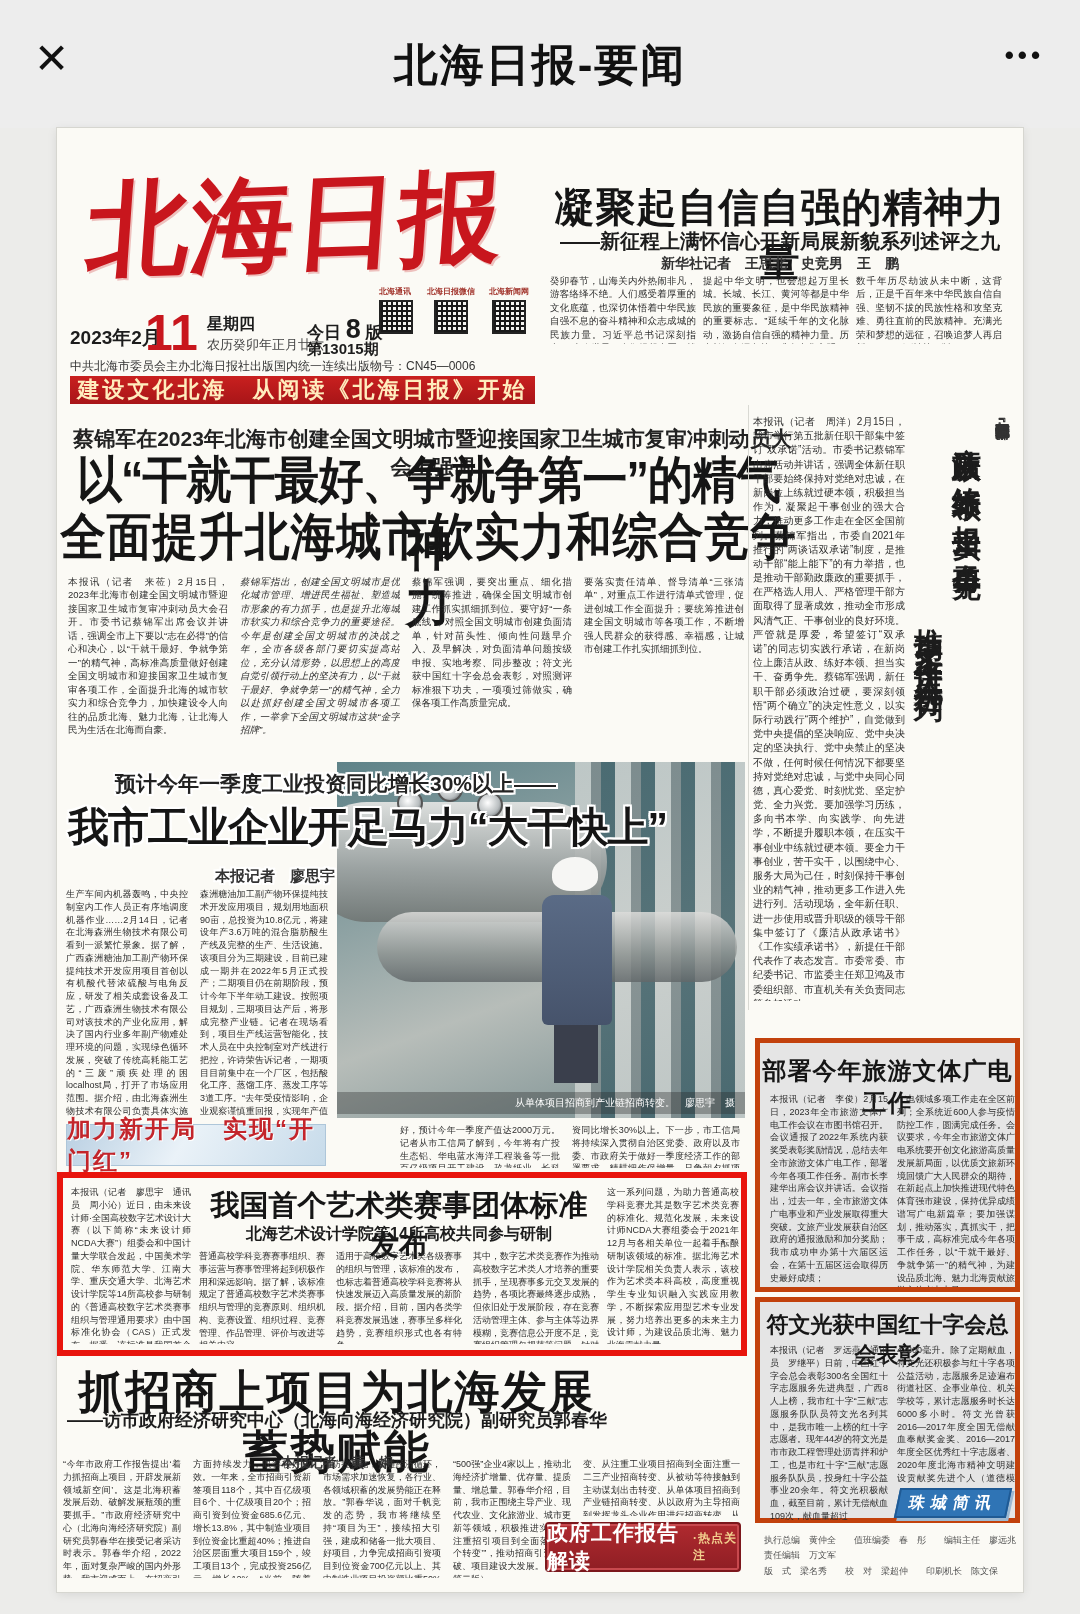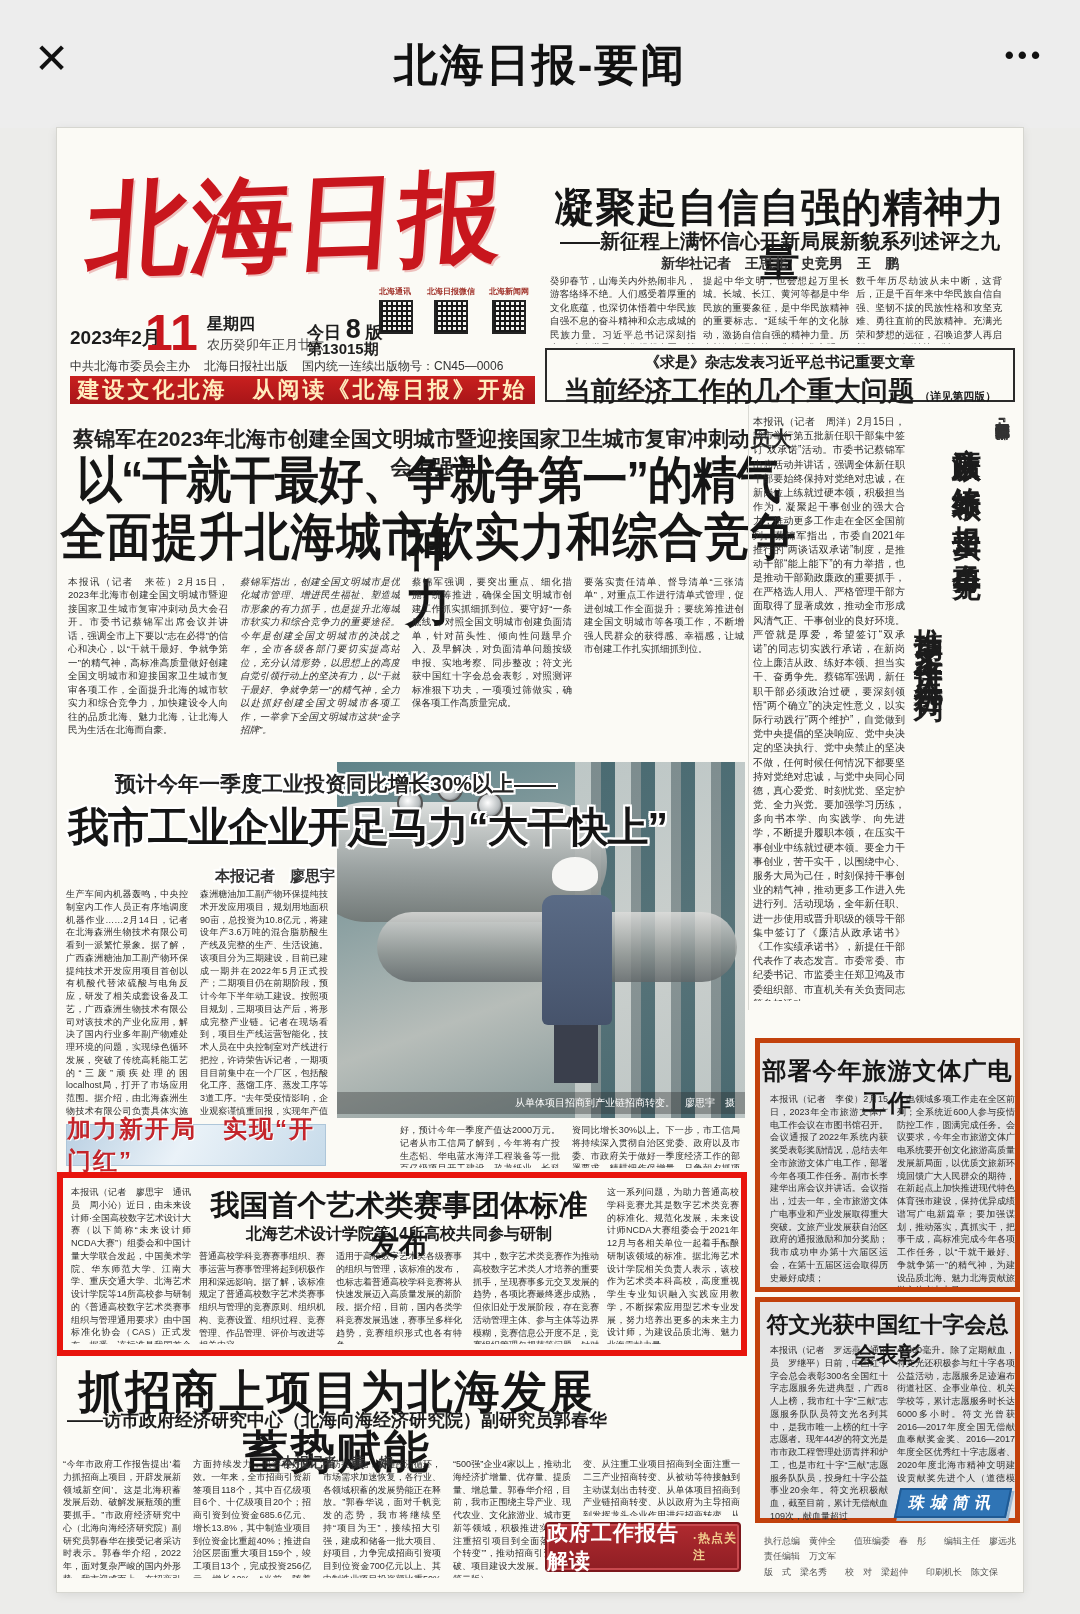--- a/index.html
+++ b/index.html
@@ -104,42 +104,35 @@
     <div>
       <div class="qr-label">北海日报微信</div>
       <div class="qr" style="margin:3px auto 0;"></div>
     </div>
     <div>
       <div class="qr-label">北海新闻网</div>
       <div class="qr" style="margin:3px auto 0;"></div>
     </div>
   </div>
 
-  <div class="abs" style="left:13px; top:230px; width:465px; font-size:12px; color:#333; display:flex; gap:14px; white-space:nowrap;">
+  <div class="abs" style="left:13px; top:230px; width:465px; font-size:12px; color:#333; display:flex; white-space:nowrap;">
     <span>中共北海市委员会主办</span>
     <span>北海日报社出版</span>
     <span>国内统一连续出版物号：CN45—0006</span>
   </div>
 
   <div id="slogan" class="abs" style="left:13px; top:248px; width:465px; height:28px;">建设文化北海　从阅读《北海日报》开始</div>
 
   <h1 class="abs ctr serif" style="left:488px; top:52px; width:470px; font-size:40px; letter-spacing:1px;">凝聚起自信自强的精神力量</h1>
   <div class="abs ctr" style="left:488px; top:100px; width:470px; font-size:20px; font-weight:700;">——新征程上满怀信心开新局展新貌系列述评之九</div>
   <div class="abs ctr byline" style="left:488px; top:127px; width:470px; font-size:14px; font-weight:700;">新华社记者　王思北　史竞男　王　鹏</div>
   <div class="abs col" style="left:493px; top:146px; width:146px; height:70px;">癸卯春节，山海关内外热闹非凡，游客络绎不绝。人们感受着厚重的文化底蕴，也深切体悟着中华民族自强不息的奋斗精神和众志成城的民族力量。习近平总书记深刻指出：“当今世界，人们提起中国，就会想起万里长城；</div>
   <div class="abs col" style="left:646px; top:146px; width:146px; height:70px;">提起中华文明，也会想起万里长城。长城、长江、黄河等都是中华民族的重要象征，是中华民族精神的重要标志。”延续千年的文化脉动，激扬自信自强的精神力量。历史长河奔涌向前，唯有中华文明</div>
   <div class="abs col" style="left:799px; top:146px; width:146px; height:70px;">数千年历尽劫波从未中断，这背后，正是千百年来中华民族自信自强、坚韧不拔的民族性格和攻坚克难、勇往直前的民族精神。充满光荣和梦想的远征，召唤追梦人再启新程——（下转第四版）</div>
 
-  <div class="abs boxline" style="left:488px; top:220px; width:470px; height:54px;">
-    <div class="ctr" style="font-size:15px; font-weight:900; margin-top:3px;">《求是》杂志发表习近平总书记重要文章</div>
-    <div class="ctr" style="margin-top:1px; white-space:nowrap;">
-      <span class="serif" style="font-size:27px; font-weight:900;">当前经济工作的几个重大问题</span>
-      <span style="font-size:11px; font-weight:700;">（详见第四版）</span>
-    </div>
-  </div>
 
   <div class="abs ctr kicker" style="left:8px; top:297px; width:735px; font-size:21px;">蔡锦军在2023年北海市创建全国文明城市暨迎接国家卫生城市复审冲刺动员大会上强调</div>
   <h1 class="abs ctr" style="left:0px; top:326px; width:743px; font-size:45px; letter-spacing:-1px; transform:scaleY(1.12);">以“干就干最好、争就争第一”的精气神</h1>
   <h1 class="abs ctr" style="left:0px; top:383px; width:743px; font-size:45px; letter-spacing:1px; transform:scaleY(1.12);">全面提升北海城市软实力和综合竞争力</h1>
   <div class="abs col" style="left:11px;  top:447px; width:160px; height:182px;">本报讯（记者　来莅）2月15日，2023年北海市创建全国文明城市暨迎接国家卫生城市复审冲刺动员大会召开。市委书记蔡锦军出席会议并讲话，强调全市上下要以“志在必得”的信心和决心，以“干就干最好、争就争第一”的精气神，高标准高质量做好创建全国文明城市和迎接国家卫生城市复审各项工作，全面提升北海的城市软实力和综合竞争力，加快建设令人向往的品质北海、魅力北海，让北海人民为生活在北海而自豪。</div>
   <div class="abs col" style="left:183px; top:447px; width:160px; height:182px;font-style:italic;">蔡锦军指出，创建全国文明城市是优化城市管理、增进民生福祉、塑造城市形象的有力抓手，也是提升北海城市软实力和综合竞争力的重要途径。今年是创建全国文明城市的决战之年，全市各级各部门要切实提高站位，充分认清形势，以思想上的高度自觉引领行动上的坚决有力，以“干就干最好、争就争第一”的精气神，全力以赴抓好创建全国文明城市各项工作，一举拿下全国文明城市这块“金字招牌”。</div>
   <div class="abs col" style="left:355px; top:447px; width:160px; height:182px;">蔡锦军强调，要突出重点、细化措施、统筹推进，确保全国文明城市创建工作抓实抓细抓到位。要守好“一条底线”，对照全国文明城市创建负面清单，针对苗头性、倾向性问题早介入、及早解决，对负面清单问题按级申报、实地考察、同步整改；符文光获中国红十字会总会表彰，对照测评标准狠下功夫，一项项过筛做实，确保各项工作高质量完成。</div>
   <div class="abs col" style="left:527px; top:447px; width:160px; height:182px;">要落实责任清单、督导清单“三张清单”，对重点工作进行清单式管理，促进创城工作全面提升；要统筹推进创建全国文明城市等各项工作，不断增强人民群众的获得感、幸福感，让城市创建工作扎实抓细抓到位。</div>
 
   <div class="abs" style="left:691px; top:277px; width:272px; height:605px; border-left:1px solid #d9d9d3;">
@@ -201,18 +194,18 @@
     <div class="col sm" style="position:absolute; left:137px; top:50px; width:118px; height:194px;">广电领域多项工作走在全区前列；全系统近600人参与疫情防控工作，圆满完成任务。会议要求，今年全市旅游文体广电系统要开创文化旅游高质量发展新局面，以优质文旅新环境回馈广大人民群众的期待，在新起点上加快推进现代特色体育强市建设，保持优异成绩谱写广电新篇章；要加强谋划，推动落实，真抓实干，把事干成，高标准完成今年各项工作任务，以“干就干最好、争就争第一”的精气神，为建设品质北海、魅力北海贡献旅游文体广电力量。</div>
   </div>
 
   <div class="abs bluebox" style="left:698px; top:1169px; width:265px; height:226px;">
     <h3 class="ctr serif" style="margin-top:8px; font-size:22px;">符文光获中国红十字会总会表彰</h3>
     <div class="col sm" style="position:absolute; left:10px; top:42px; width:118px; height:176px;">本报讯（记者　罗远燕　通讯员　罗继平）日前，中国红十字会总会表彰300名全国红十字志愿服务先进典型，广西8人上榜，我市红十字“三献”志愿服务队队员符文光名列其中，是我市唯一上榜的红十字志愿者。现年44岁的符文光是市市政工程管理处沥青拌和炉工，也是市红十字“三献”志愿服务队队员，投身红十字公益事业20余年。符文光积极献血，截至目前，累计无偿献血109次，献血量超过</div>
     <div class="col sm" style="position:absolute; left:137px; top:42px; width:118px; height:140px;">42800毫升。除了定期献血，符文光还积极参与红十字各项公益活动，志愿服务足迹遍布街道社区、企事业单位、机关学校等，累计志愿服务时长达6000多小时。符文光曾获2016—2017年度全国无偿献血奉献奖金奖、2016—2017年度全区优秀红十字志愿者、2020年度北海市精神文明建设贡献奖先进个人（道德模范）等多项荣誉。</div>
     <div id="badge-zc" style="position:absolute; left:137px; top:186px; width:112px; height:30px;">珠城简讯</div>
   </div>
 
-  <div class="abs" style="left:707px; top:1406px; width:258px; font-size:9px; color:#555; line-height:1.7;">
+  <div class="abs" style="left:707px; top:1406px; width:258px; font-size:9px; color:#555; line-height:1.7;font-family:Liberation Mono, monospace;">
     <div>执行总编　黄仲全　　值班编委　春　彤　　编辑主任　廖远兆　　责任编辑　万文军</div>
     <div>版　式　梁名秀　　校　对　梁超仲　　印刷机长　陈文保</div>
   </div>
 
 </div>
 
 </body></html>

